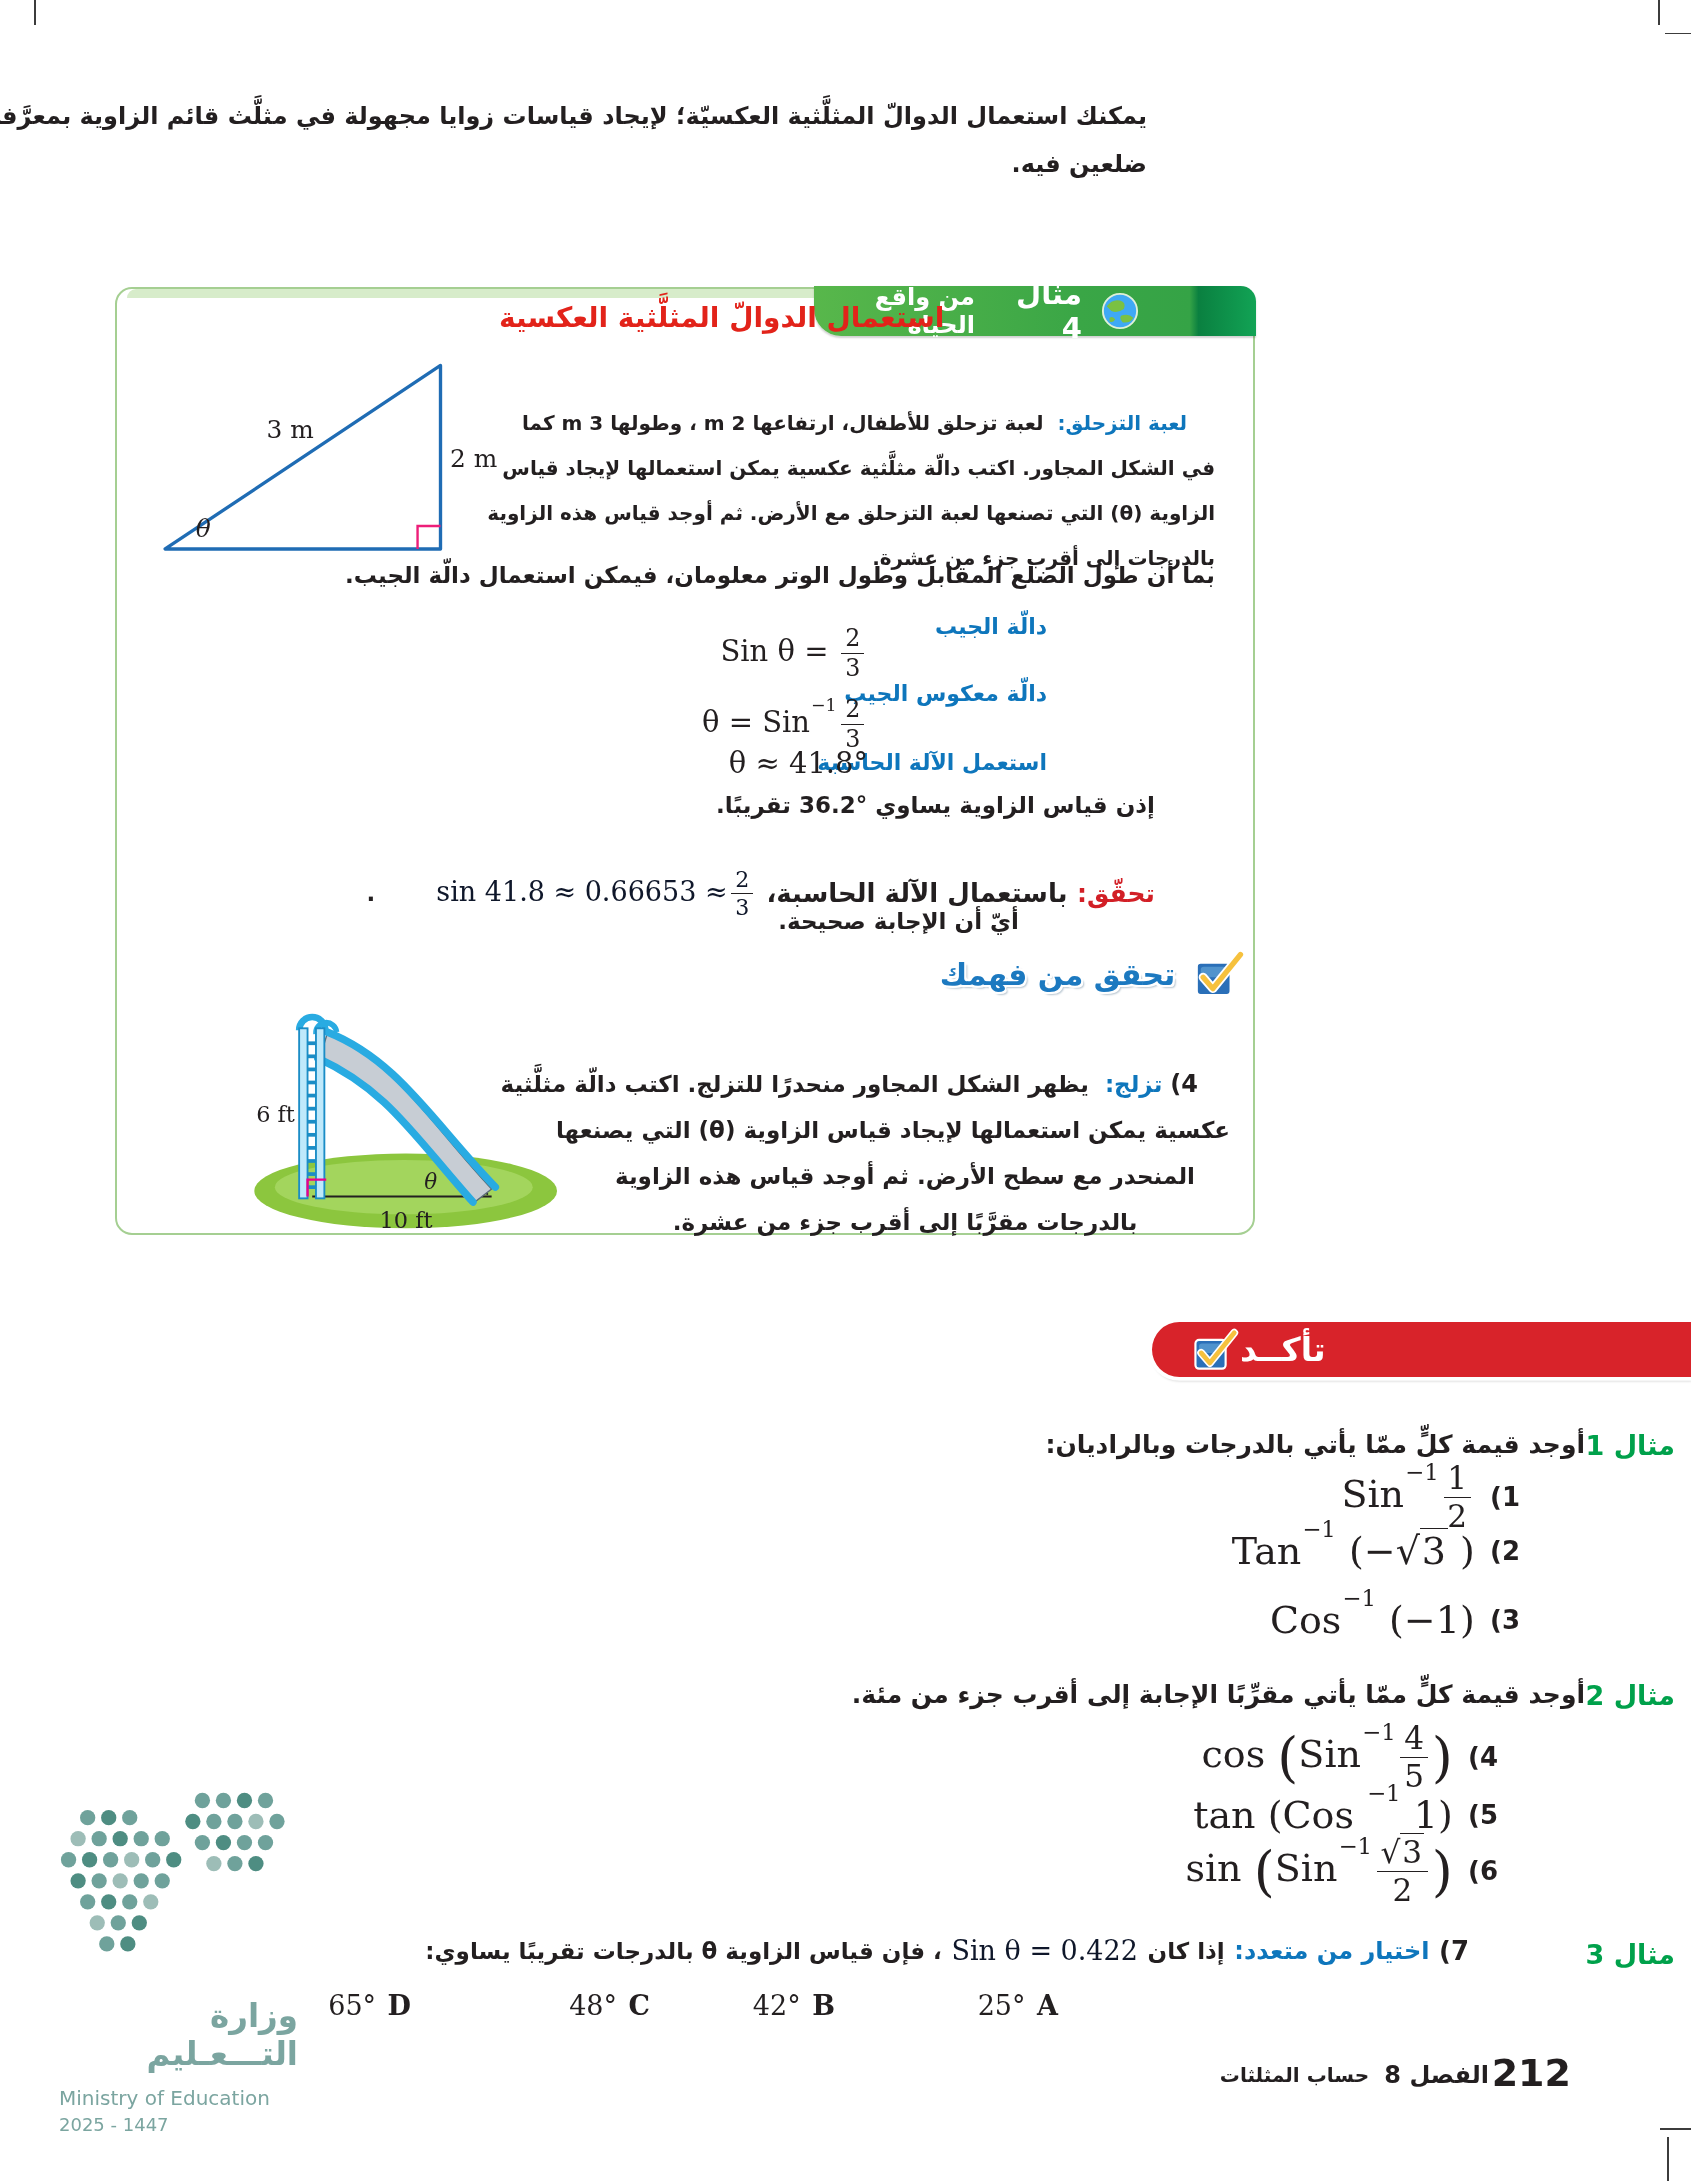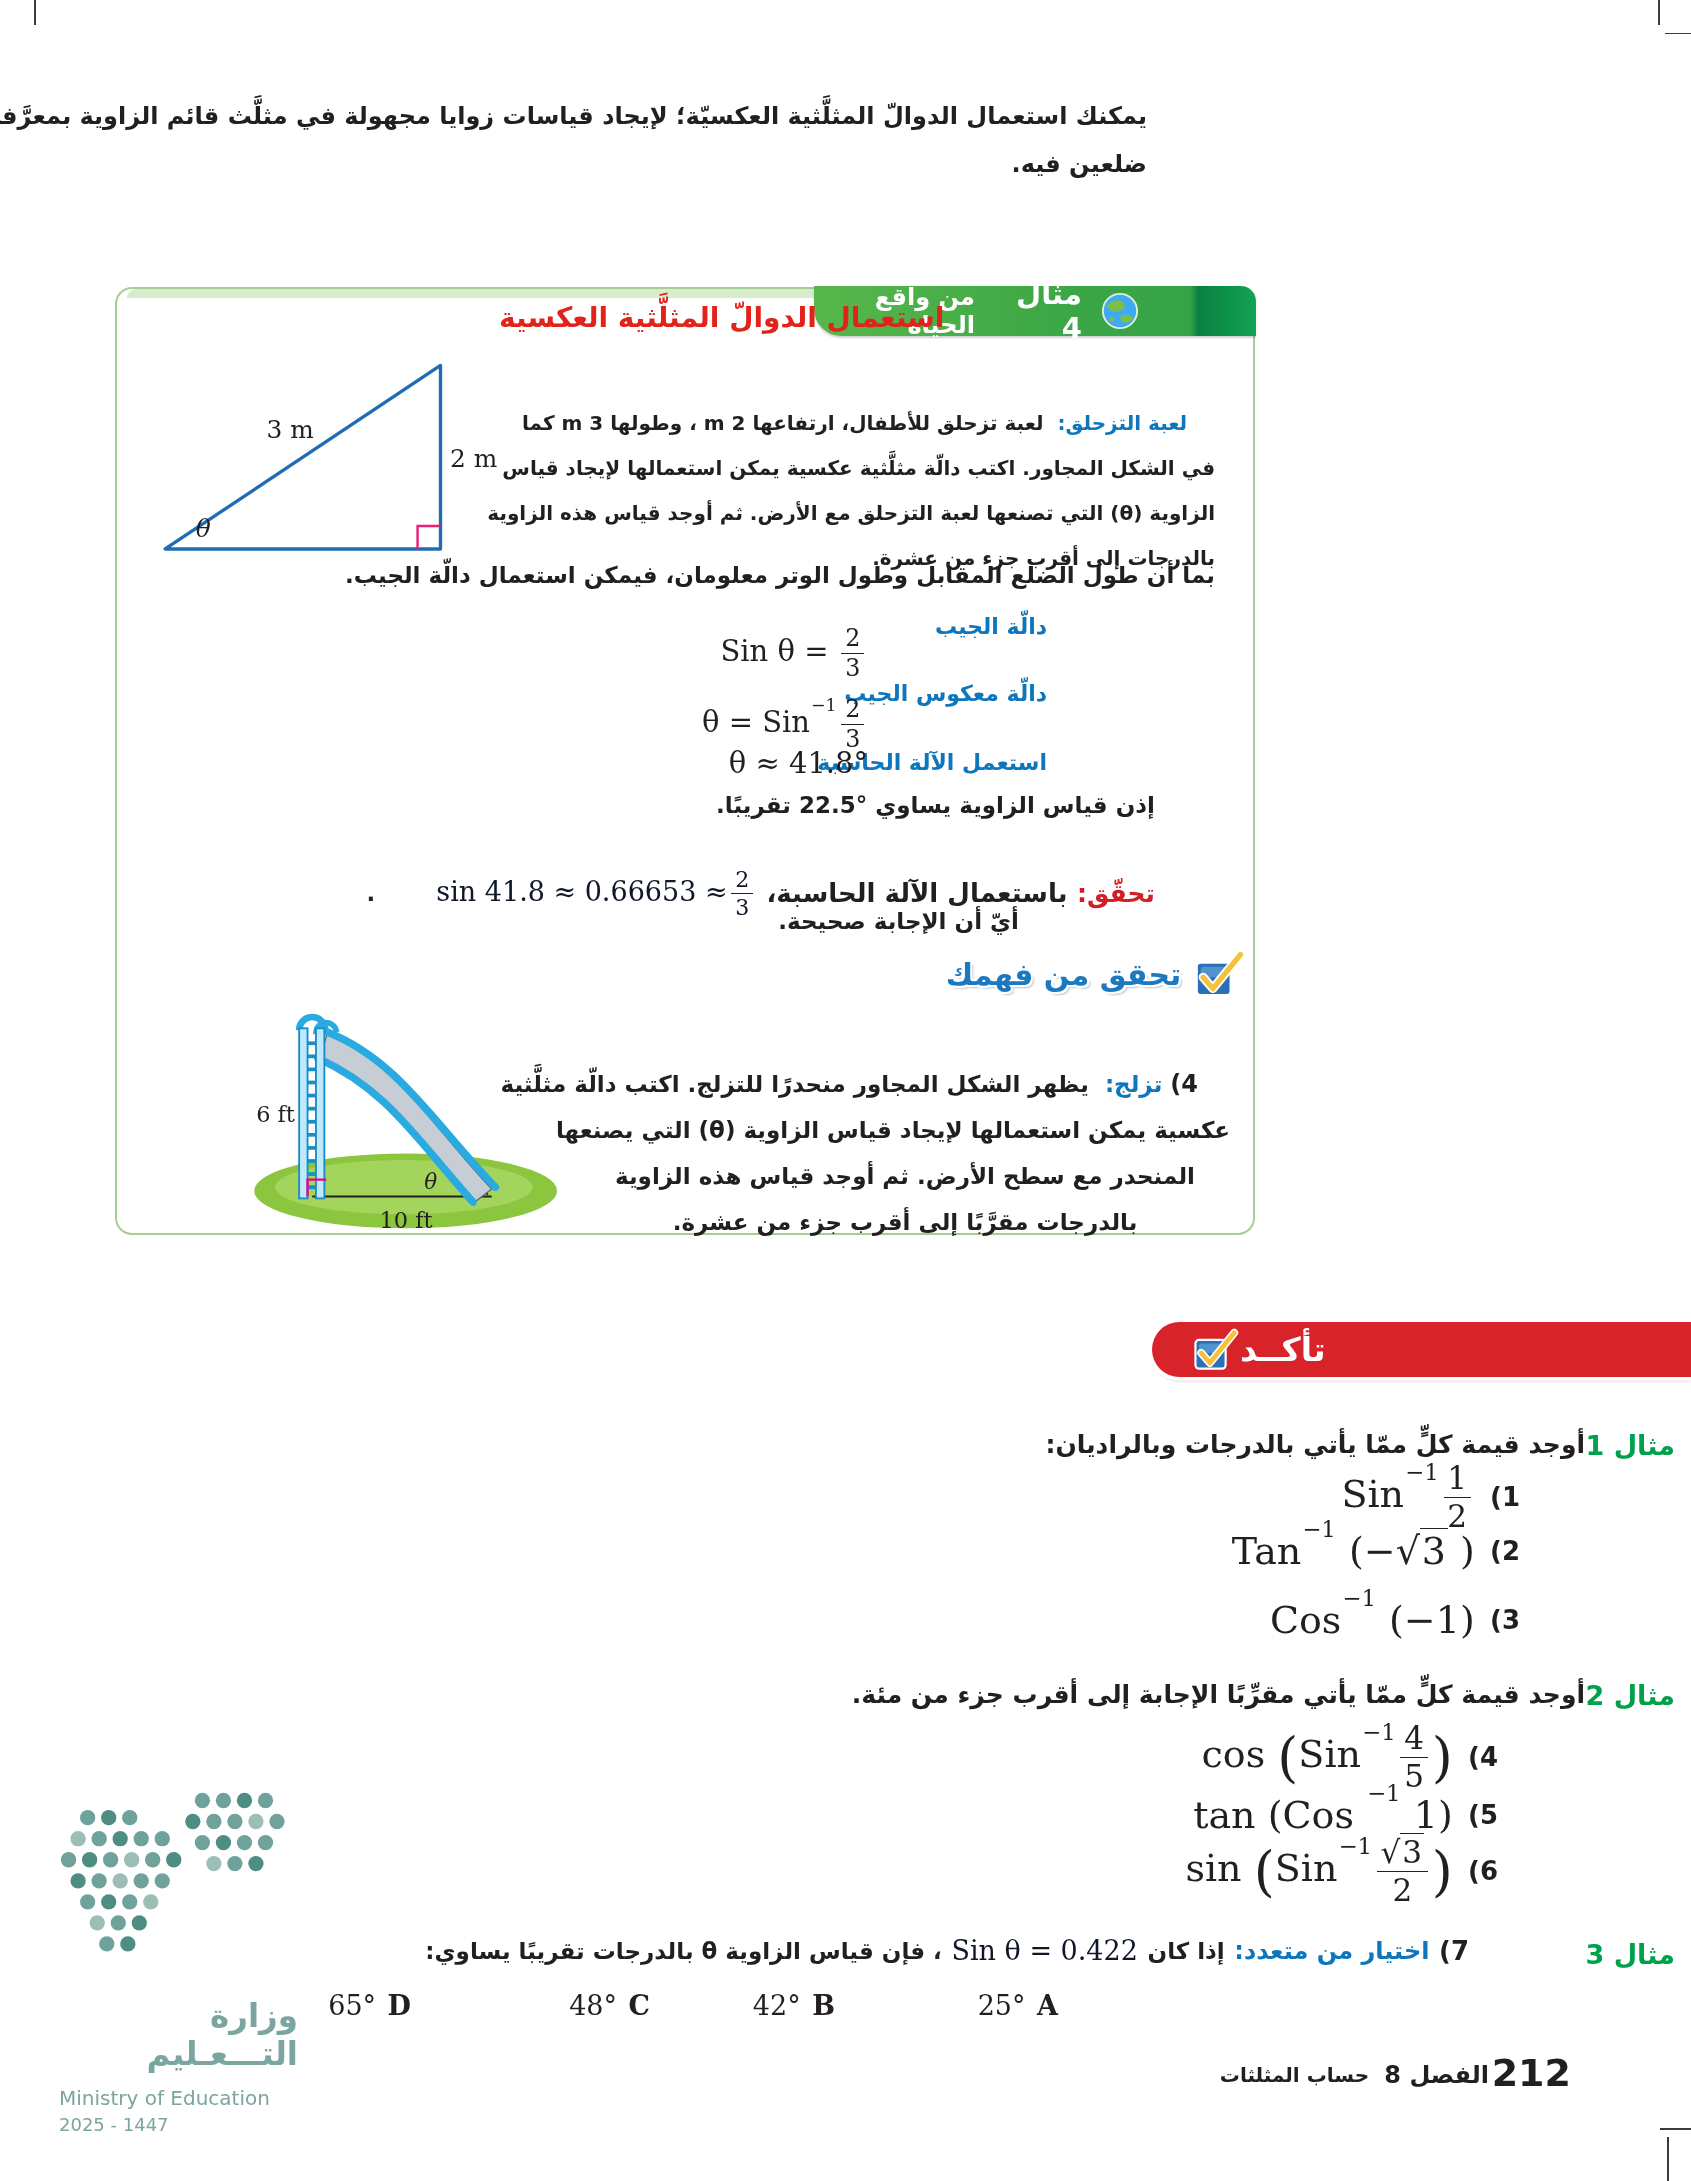--- a/index.html
+++ b/index.html
@@ -108,33 +108,33 @@
   </div>
 
   <div class="steplabel" style="top:392px;">دالّة معكوس الجيب</div>
   <div class="stepeq" style="top:373px;">
     <span>θ = Sin</span><sup class="sp">−1</sup><span class="frac"><span class="num">2</span><span class="den">3</span></span>
   </div>
 
   <div class="steplabel" style="top:461px;">استعمل الآلة الحاسبة</div>
   <div class="stepeq" style="top:457px;">θ ≈ 41.8°</div>
 
-  <div class="abs ar pre" style="right:98px;top:503px;font-size:23px;">إذن قياس الزاوية يساوي °22.5 تقريبًا.</div>
+  <div class="abs ar pre" style="right:98px;top:503px;font-size:23px;">إذن قياس الزاوية يساوي °36.2 تقريبًا.</div>
 
   <div class="abs flexrtl" style="right:98px;top:547px;gap:9.6px;">
     <span class="ar red" style="font-size:25px;">تحقّق:</span>
     <span class="ar" style="font-size:26px;">باستعمال الآلة الحاسبة،</span>
     <span class="m" style="font-size:27px;">
       <span>sin 41.8 ≈ 0.66653 ≈</span><span class="frac"><span class="num">2</span><span class="den">3</span></span>
     </span>
     <span class="ar" style="font-size:23px;">.</span>
   </div>
   <div class="abs ar pre" style="right:234px;top:619px;font-size:23px;">أيّ أن الإجابة صحيحة.</div>
 
-  <div class="abs flexrtl" style="right:5.7px;top:660px;gap:14px;">
+  <div class="abs flexrtl" style="right:5.7px;top:660px;gap:20px;">
     <span style="display:inline-flex;">
       <svg width="52" height="50" viewBox="0 0 64 60">
         <rect x="2" y="16" width="42" height="40" rx="5" fill="#2a6fb8" stroke="#fff" stroke-width="3"></rect>
         <rect x="7" y="21" width="32" height="13" rx="4" fill="#5d9fd4" opacity="0.75"></rect>
         <path d="M10,34 L22,48 L56,6" fill="none" stroke="#fff" stroke-width="11" stroke-linecap="round" stroke-linejoin="round"></path>
         <path d="M10,34 L22,48 L56,6" fill="none" stroke="#f6c13d" stroke-width="6.5" stroke-linecap="round" stroke-linejoin="round"></path>
       </svg>
     </span>
     <span class="chkhead">تحقق من فهمك</span>
   </div>

